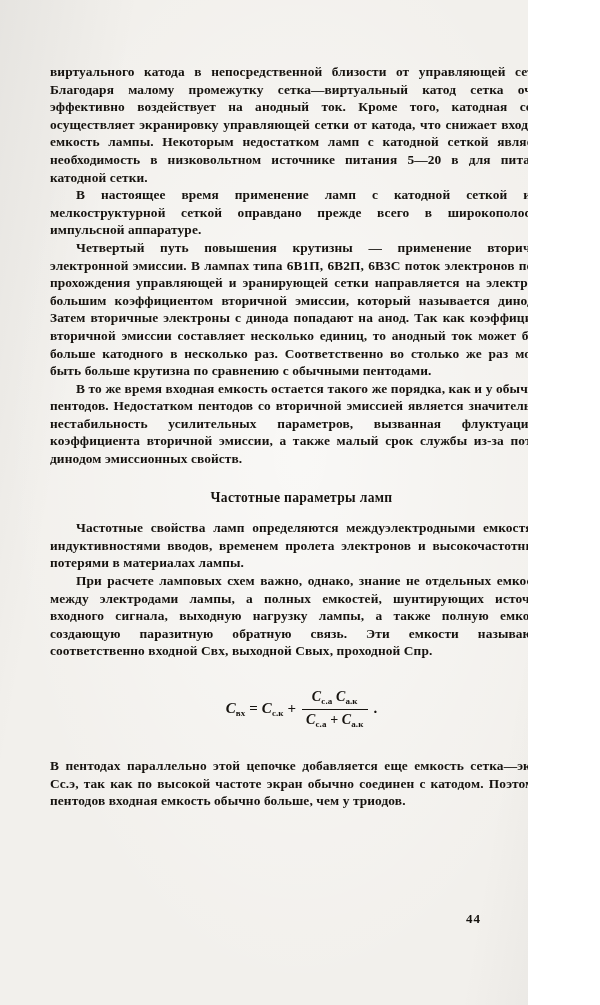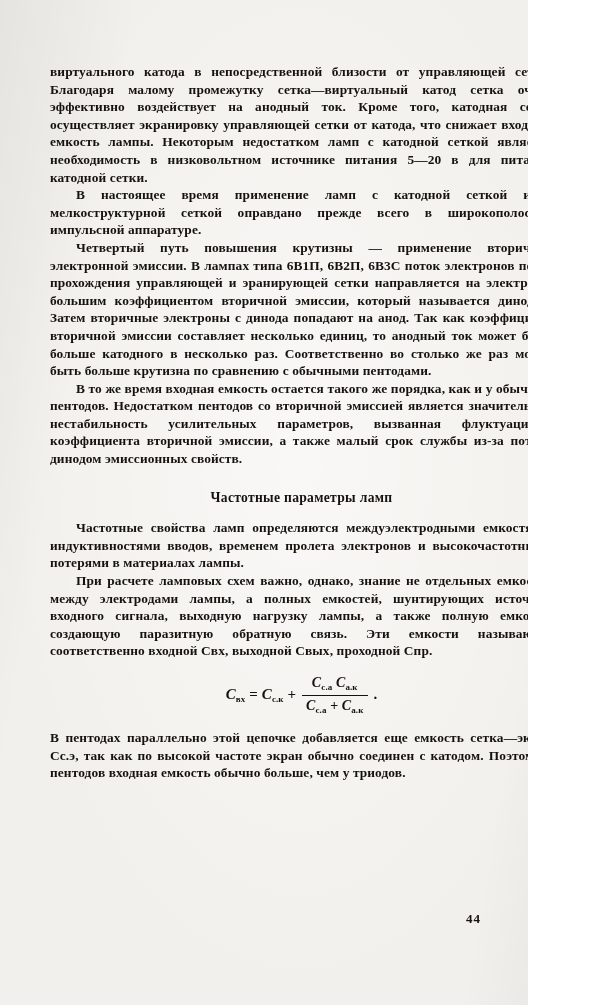--- a/index.html
+++ b/index.html
@@ -61,21 +61,21 @@
     text-align: center;
     margin: 14px 0 13px 0;
     font-family: "Liberation Serif", serif;
     font-size: 15px;
     font-weight: 600;
   }
   .formula .frac {
     display: inline-block;
     vertical-align: middle;
     text-align: center;
-    margin: 0 2px;
+    margin: 14px 2px;
   }
   .formula .frac .num {
     display: block;
     padding: 0 4px 1px 4px;
     border-bottom: 1.2px solid #16130f;
     font-size: 14px;
   }
   .formula .frac .den {
     display: block;
     padding: 1px 4px 0 4px;

